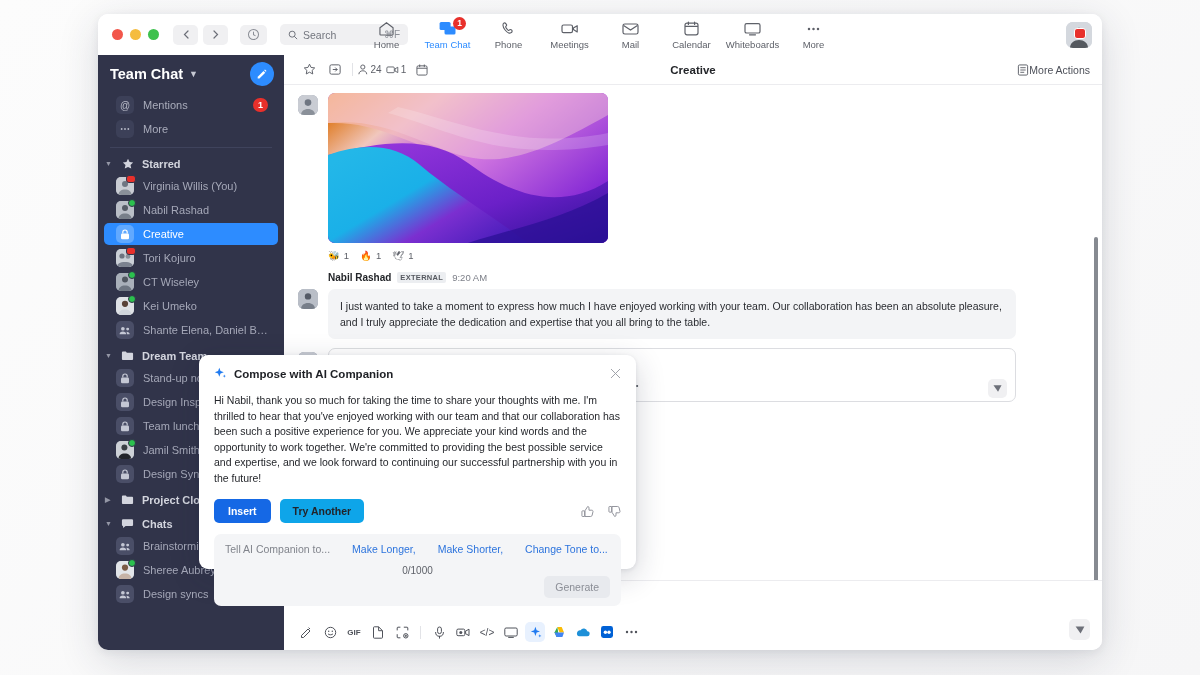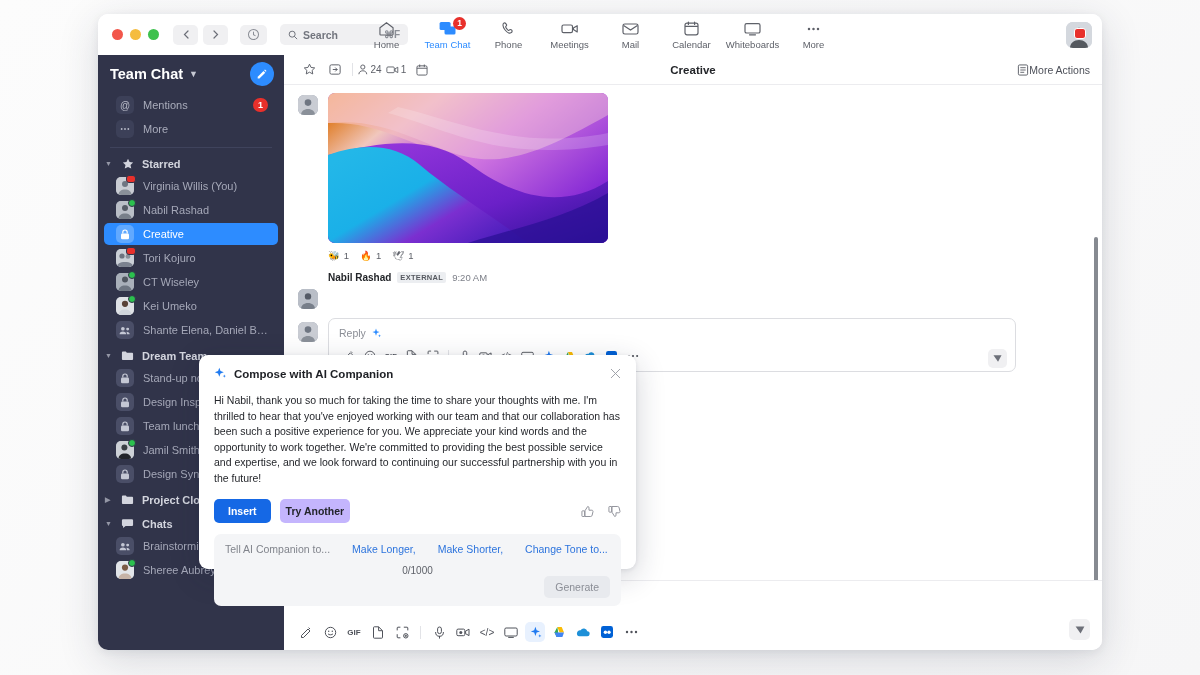--- a/index.html
+++ b/index.html
@@ -41,21 +41,21 @@
     color: #6c6f78; font-size: 11px;
   }
   .histbtn {
     width: 27px; height: 20px; border-radius: 5px; background: #f0f0f2;
     display: flex; align-items: center; justify-content: center;
     margin-left: 12px; color: #8b8e96;
   }
   .searchbox {
     margin-left: 13px; width: 128px; height: 21px; border-radius: 5px;
     background: #f0f0f2; display: flex; align-items: center; gap: 5px;
-    padding: 0 8px; color: #72757e; font-size: 10.5px; font-weight: bold;
+    padding: 0 8px; color: #72757e; font-size: 10.5px;
   }
   .searchbox .kbd { margin-left: auto; color: #8b8e96; font-size: 10px; }
 
   
   .topnav {
     position: absolute; left: 50%; transform: translateX(-50%);
     top: 2px; display: flex; gap: 0px; align-items: flex-start;
   }
   .topnav-item {
     width: 61px; display: flex; flex-direction: column; align-items: center;
@@ -256,22 +256,22 @@
   .ai-close { margin-left: auto; color: #9c9fa7; font-size: 12px; }
   .ai-body {
     margin-top: 13px; font-size: 10.5px; line-height: 15.5px; color: #25272c;
   }
   .ai-btns { display: flex; align-items: center; gap: 9px; margin-top: 13px; }
   .btn-insert {
     background: #1568e5; color: #fff; font-size: 10.5px; font-weight: bold;
     border-radius: 5px; padding: 6px 14px;
   }
   .btn-try {
-    background: #c4b5fd; color: #22242a; font-size: 10.5px; font-weight: bold;
-    border-radius: 5px; padding: 6px 6px;
+    background: #0ea5e9; color: #22242a; font-size: 10.5px; font-weight: bold;
+    border-radius: 5px; padding: 6px 13px;
   }
   .ai-thumbs { margin-left: auto; display: flex; gap: 14px; color: #8a8d95; }
   .ai-prompt {
     margin-top: 11px; background: #f4f5f7; border-radius: 7px; padding: 9px 11px 8px 11px;
   }
   .ai-prompt-row { display: flex; align-items: flex-start; gap: 16px; font-size: 10.5px; flex-wrap: wrap; }
   .ai-ph { color: #81848c; }
   .ai-sug { color: #2d74dd; margin-left: 6px; }
   .ai-count-row { display: flex; align-items: center; margin-top: 10px; flex-direction: column; }
   .ai-count { font-size: 10px; color: #5e6169; }
@@ -639,20 +639,31 @@
             <span class="pic">
                 <svg width="18" height="18" viewBox="0 0 18 18">
                   <rect width="18" height="18" fill="#e2e5e9"></rect>
                   <circle cx="9" cy="6.6" r="3.1" fill="#7b5a45"></circle>
                   <path d="M2.5 18c0-3.4 2.8-5.4 6.5-5.4s6.5 2 6.5 5.4z" fill="#c6b3a7"></path>
                 </svg>
               </span>
             <span class="pres on"></span>
           </span>
           <span class="nm">Sheree Aubrey</span>
+        </div>
+        <div class="sb-item">
+          <span class="ic-grp">
+            <svg width="12" height="9" viewBox="0 0 13 9">
+                <circle cx="4.2" cy="2.6" r="2" fill="#c4c7d4"></circle>
+                <circle cx="9.4" cy="3" r="1.6" fill="#c4c7d4"></circle>
+                <path d="M.6 8.6c0-2 1.6-3 3.6-3s3.6 1 3.6 3z" fill="#c4c7d4"></path>
+                <path d="M8.2 5.8c1.8 0 3.4.9 3.4 2.8H8.6z" fill="#c4c7d4"></path>
+              </svg>
+          </span>
+          <span class="nm">Design syncs</span>
         </div>
       </div>
 
       <div class="main">
 
         <div class="ch-head">
           <div class="ch-tools">
             <div class="ch-tool">
               <svg width="13" height="13" viewBox="0 0 14 14">
                   <path d="M7 1.3l1.7 3.5 3.9.5-2.8 2.7.7 3.8L7 9.9l-3.5 1.9.7-3.8L1.4 5.3l3.9-.5z" stroke="#5e6169" stroke-width="1.05" fill="none" stroke-linejoin="round"></path>
@@ -771,20 +782,21 @@
             </div>
 
             <div class="msg-row2" style="margin-top:2px;">
               <div class="msg-av" style="margin-left:0;">
                 <svg width="20" height="20" viewBox="0 0 20 20">
                     <rect width="20" height="20" fill="#b9bec7"></rect>
                     <circle cx="10" cy="7.4" r="3.2" fill="#555b66"></circle>
                     <path d="M3 20c0-3.8 3.1-6 7-6s7 2.2 7 6z" fill="#787f8a"></path>
                   </svg>
               </div>
+              <div class="bubble" style="margin-left:0;flex:1;margin-right:72px;">I just wanted to take a moment to express how much I have enjoyed working with your team. Our collaboration has been an absolute pleasure, and I truly appreciate the dedication and expertise that you all bring to the table.</div>
             </div>
 
             <div style="display:flex;gap:10px;margin-top:9px;position:relative;">
               <div class="msg-av" style="margin-top:4px;">
                 <svg width="20" height="20" viewBox="0 0 20 20">
                     <rect width="20" height="20" fill="#c9ccd3"></rect>
                     <circle cx="10" cy="7.6" r="3.3" fill="#6f7682"></circle>
                     <path d="M3 20c0-3.8 3.1-6 7-6s7 2.2 7 6z" fill="#8a9099"></path>
                   </svg>
               </div>

